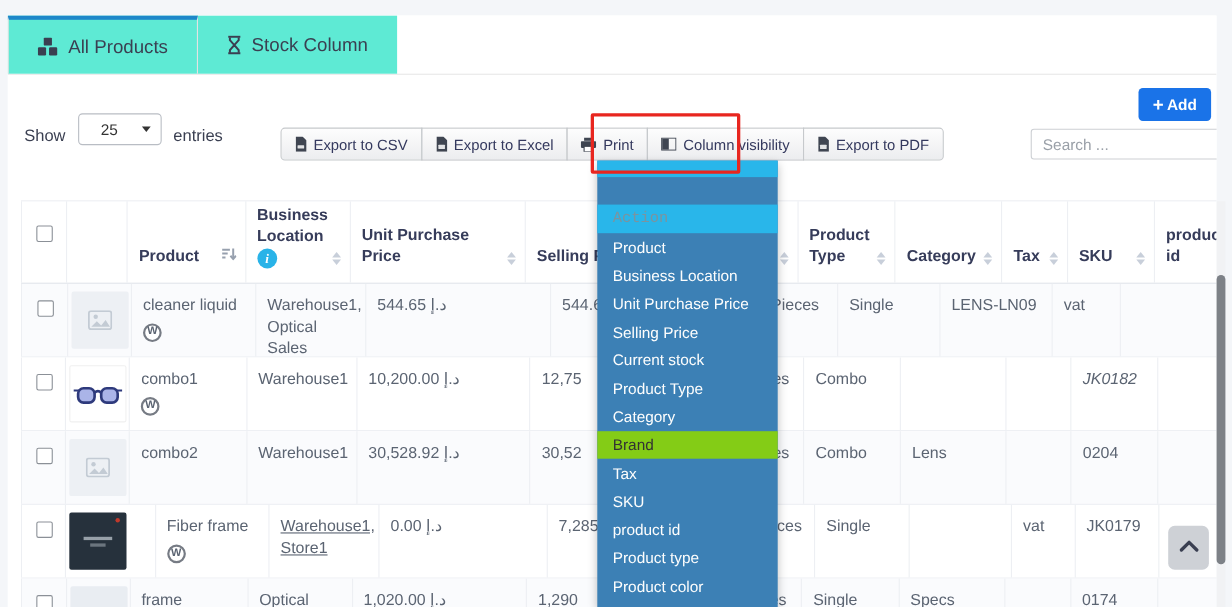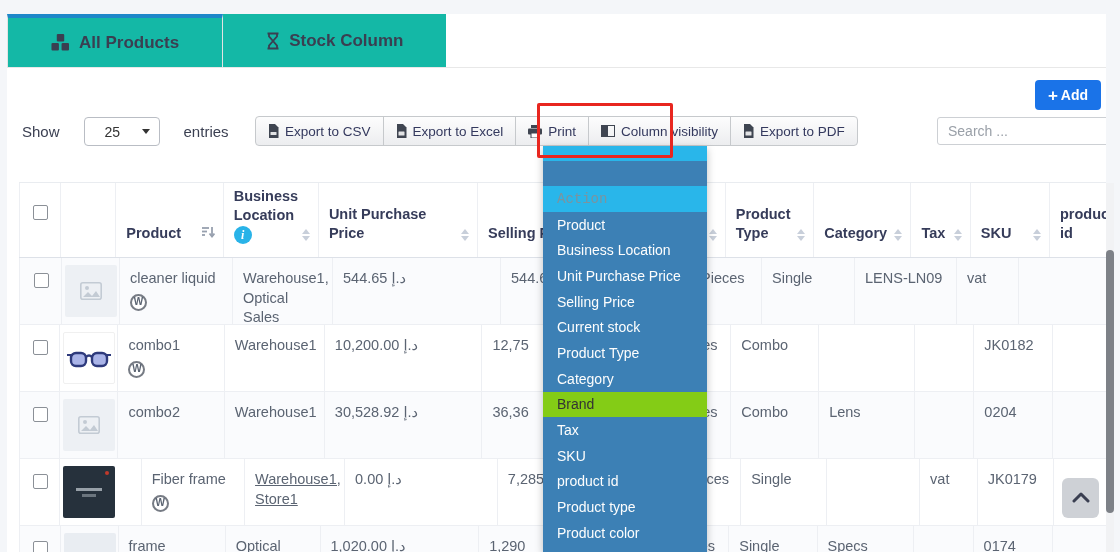--- a/index.html
+++ b/index.html
@@ -9,38 +9,38 @@
     font-family:"Liberation Sans", sans-serif;
     position:relative;
   }
   .content {
     position:absolute; left:7px; top:14px; width:1099px; height:538px;
     background:#fff; overflow:hidden;
   }
   
   .tabbar { display:flex; height:54px; border-bottom:1px solid #e8e8e8; background:#fff; }
   .tab {
-    display:flex; align-items:center; gap:9px; padding:0 43px;
-    font-size:17px; font-weight:bold; color:#3a3f51; background:#14b8a6; cursor:pointer;
+    display:flex; align-items:center; gap:9px; padding:0 26px;
+    font-size:17px; font-weight:normal; color:#3a3f51; background:#5eead4; cursor:pointer;
   }
   .tab.active {
     border-top:4px solid #1d87c9; border-left:1px solid #e3e3e3; border-right:1px solid #e3e3e3;
     padding-top:0;
   }
   .tab .ticon { display:flex; align-items:center; }
   
   .add-btn {
     position:absolute; left:1028px; top:66px; width:66px; height:30px;
     background:#1a73e8; color:#fff; border:none; border-radius:4px;
     font-size:14px; font-weight:bold; display:flex; align-items:center; justify-content:center; gap:3px;
     cursor:pointer; font-family:inherit;
   }
   .add-btn .plus { font-size:17px; font-weight:bold; line-height:1; }
   
-  .show-row { position:absolute; left:15px; top:103px; display:flex; align-items:center; gap:24px;
+  .show-row { position:absolute; left:15px; top:89px; display:flex; align-items:flex-end; gap:11px;
     font-size:15px; color:#3a3f51; }
   .page-select {
     width:76px; height:29px; border:1px solid #b9bdc4; border-radius:4px; background:#fff;
     display:flex; align-items:center; justify-content:space-between; padding:0 9px 0 20px;
     font-size:14px; color:#333; cursor:pointer;
   }
   .page-select .chev { width:0; height:0; border-left:4.5px solid transparent; border-right:4.5px solid transparent; border-top:5.5px solid #333; }
   
   .btn-group { position:absolute; left:248px; top:102px; display:flex; }
   .dtbtn {
@@ -347,42 +347,42 @@
             <div>combo1</div>
             <span class="wp-icon">W</span>
           </div>
           <div class="cell" style="width: 100px;"><span>Warehouse1</span></div>
           <div class="cell" style="width: 168px;"><span>10,200.00 د.إ</span></div>
           <div class="cell" style="width: 140px;"><span>12,75</span></div>
           <div class="cell stock" style="width: 121px;"><span>Pieces</span></div>
           <div class="cell" style="width: 93px;"><span>Combo</span></div>
           <div class="cell" style="width: 102px;"><span></span></div>
           <div class="cell" style="width: 62px;"><span></span></div>
-          <div class="cell" style="width: 83px;"><span>JK0182</span></div>
+          <div class="cell" style="width: 83px; font-style: italic;"><span>JK0182</span></div>
           <div class="cell" style="width: 60px;"></div>
         </div>
         <div class="trow odd">
           <div class="cell cb-cell" style="width: 42px;">
             <span class="cb"></span>
           </div>
           <div class="cell" style="width: 58px; padding-left: 3px; padding-top: 7px;">
             <div class="prod-img img-placeholder">
               <svg width="22" height="18" viewBox="0 0 22 18">
                 <rect x="0.8" y="0.8" width="20.4" height="16.4" rx="2" fill="none" stroke="#c3cbd4" stroke-width="1.6"></rect>
                 <circle cx="7" cy="6" r="2" fill="#c3cbd4"></circle>
                 <path d="M3 15l5-5 4 4 4-5 4 6z" fill="#c3cbd4"></path>
               </svg>
             </div>
           </div>
           <div class="cell" style="width: 113px;">
             <div>combo2</div>
           </div>
           <div class="cell" style="width: 100px;"><span>Warehouse1</span></div>
           <div class="cell" style="width: 168px;"><span>30,528.92 د.إ</span></div>
-          <div class="cell" style="width: 140px;"><span>36,36</span></div>
+          <div class="cell" style="width: 140px;"><span>30,52</span></div>
           <div class="cell stock" style="width: 121px;"><span>Pieces</span></div>
           <div class="cell" style="width: 93px;"><span>Combo</span></div>
           <div class="cell" style="width: 102px;"><span>Lens</span></div>
           <div class="cell" style="width: 62px;"><span></span></div>
           <div class="cell" style="width: 83px;"><span>0204</span></div>
           <div class="cell" style="width: 60px;"></div>
         </div>
         <div class="trow">
           <div class="cell cb-cell" style="width: 42px;">
             <span class="cb"></span>

